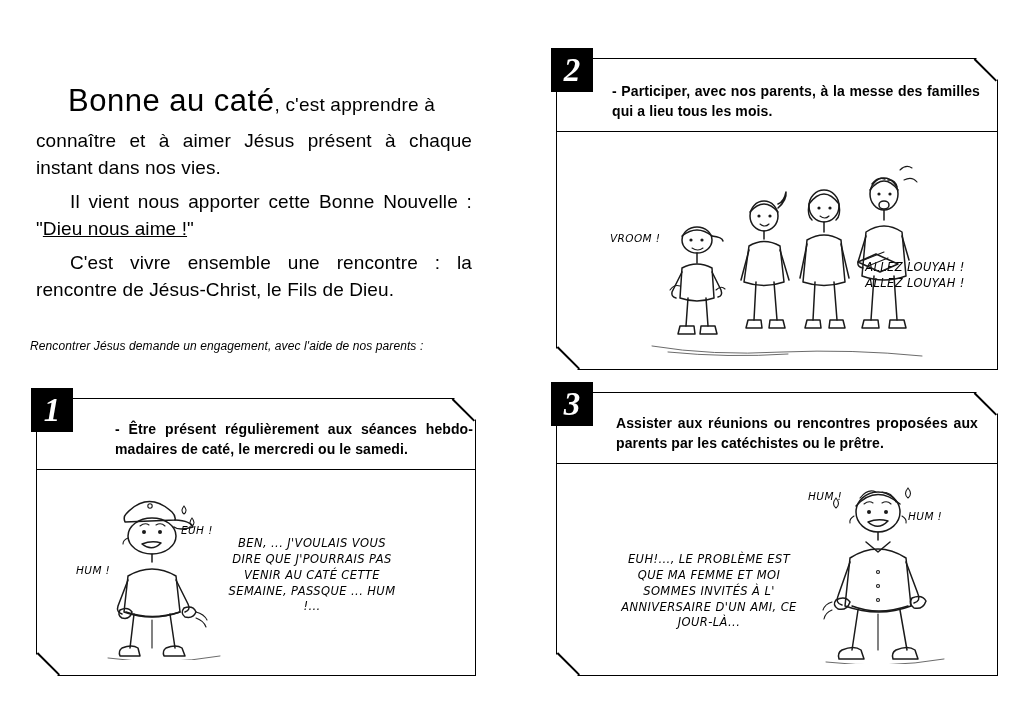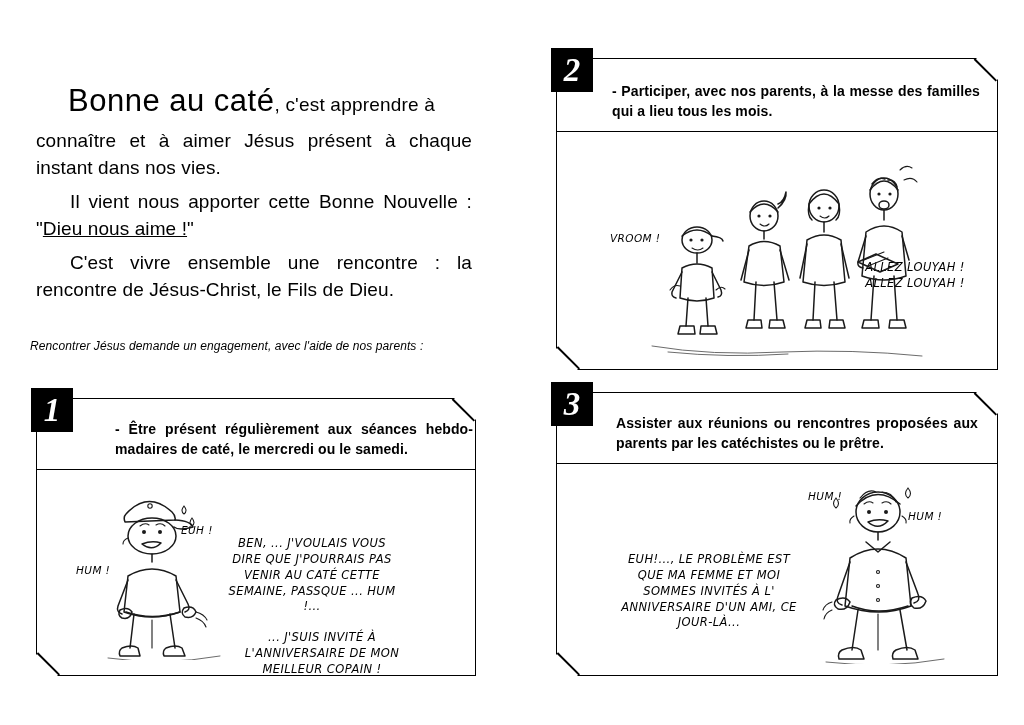--- a/index.html
+++ b/index.html
@@ -261,21 +261,20 @@
 <div class="panel" style="left:36px; top:398px; width:440px; height:278px;">
   <div class="panel-frame"></div>
   <div class="panel-header" style="height:72px;"></div>
   <div class="panel-num" style="left:-5px; top:-10px;">1</div>
   <div class="panel-title" style="left:60px; top:22px; width:358px;margin-left:19px;">- Être présent régulièrement aux séances hebdo-madaires de caté, le mercredi ou le samedi.</div>
 
   <div class="panel-body" style="top:72px; height:206px;">
     <div class="comic-small" style="left:40px; top:94px;">HUM !</div>
     <div class="comic-small" style="left:145px; top:54px;">EUH !</div>
     <div class="comic-text" style="left:186px; top:22px; width:180px;">BEN, ... J'VOULAIS VOUS DIRE QUE J'POURRAIS PAS VENIR AU CATÉ CETTE SEMAINE, PASSQUE ... HUM !...</div>
-    <div class="comic-text" style="left:196px; top:116px; width:180px;">... J'SUIS INVITÉ À L'ANNIVERSAIRE DE MON MEILLEUR COPAIN !</div>
 
     <div class="art" style="left:62px; top:10px;">
       <svg width="130" height="180" viewBox="0 0 130 180">
 
         <path class="ink" d="M28 34 q22 -24 46 -2 q4 4 3 8 l-50 2 q-2 -5 1 -8 z"></path>
         <path class="ink" d="M77 40 q16 1 18 7 q-14 4 -19 0"></path>
         <circle class="ink-thin" cx="52" cy="26" r="2.2"></circle>
 
         <ellipse class="ink" cx="54" cy="56" rx="24" ry="18"></ellipse>
         <circle class="ink-fill" cx="46" cy="52" r="2"></circle>

